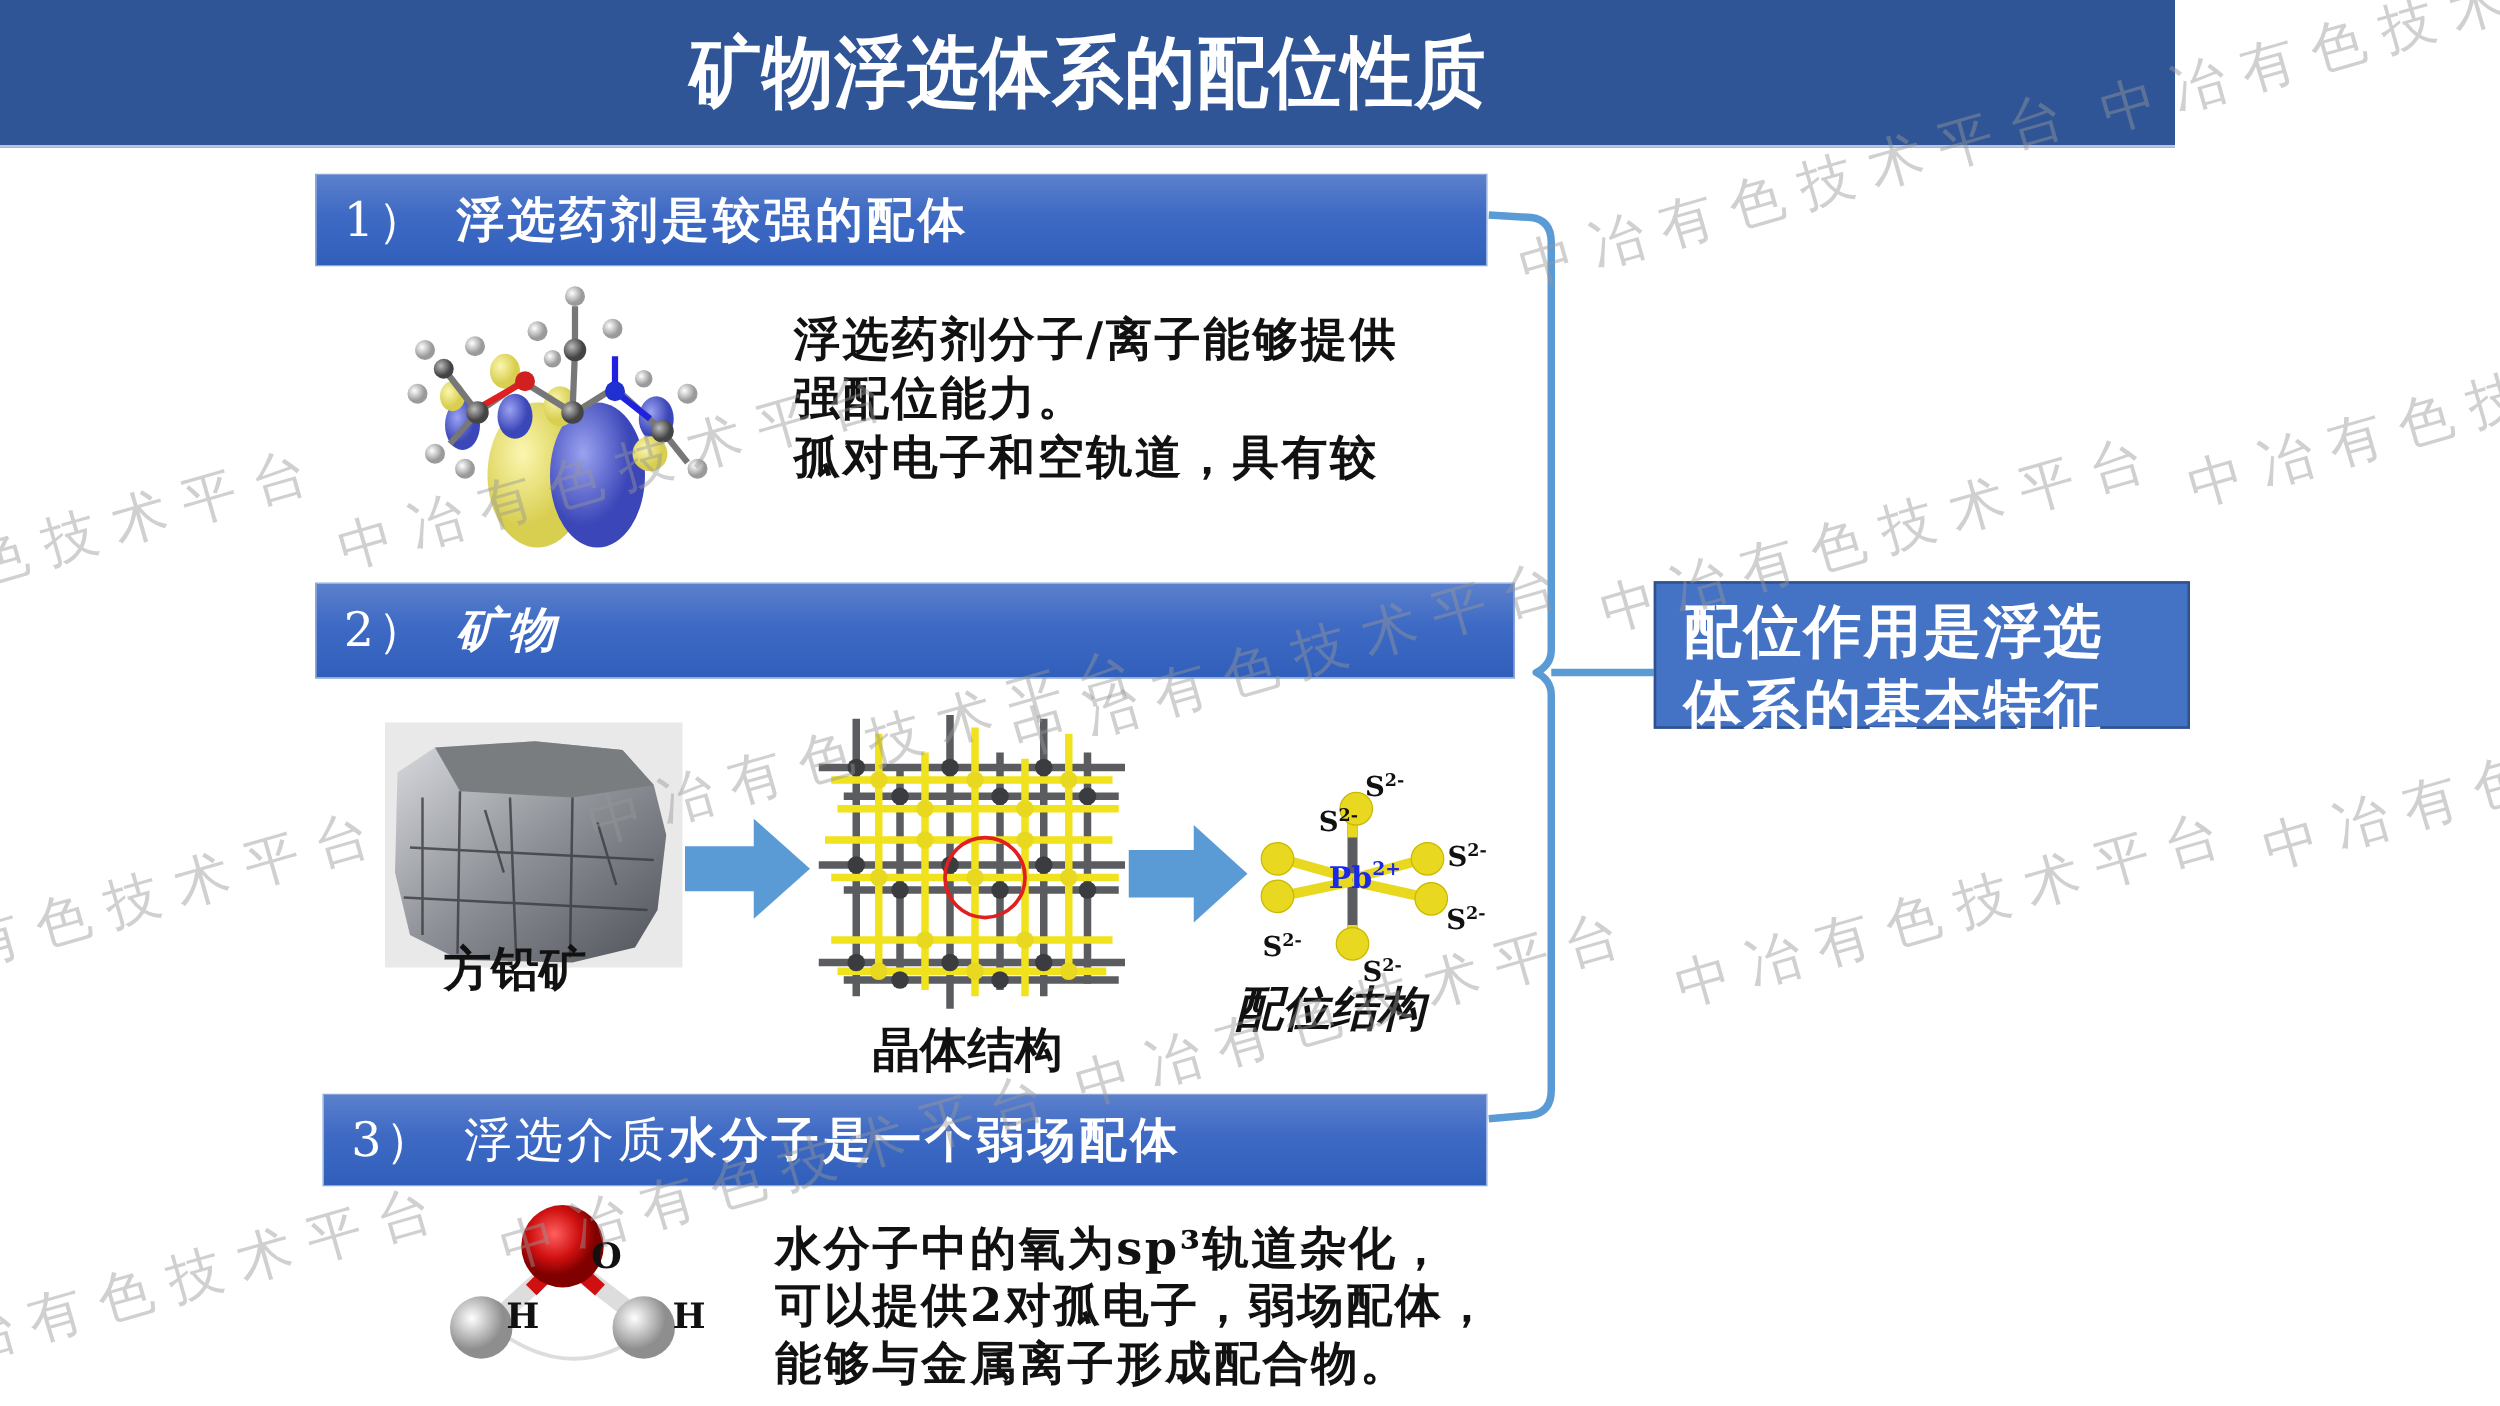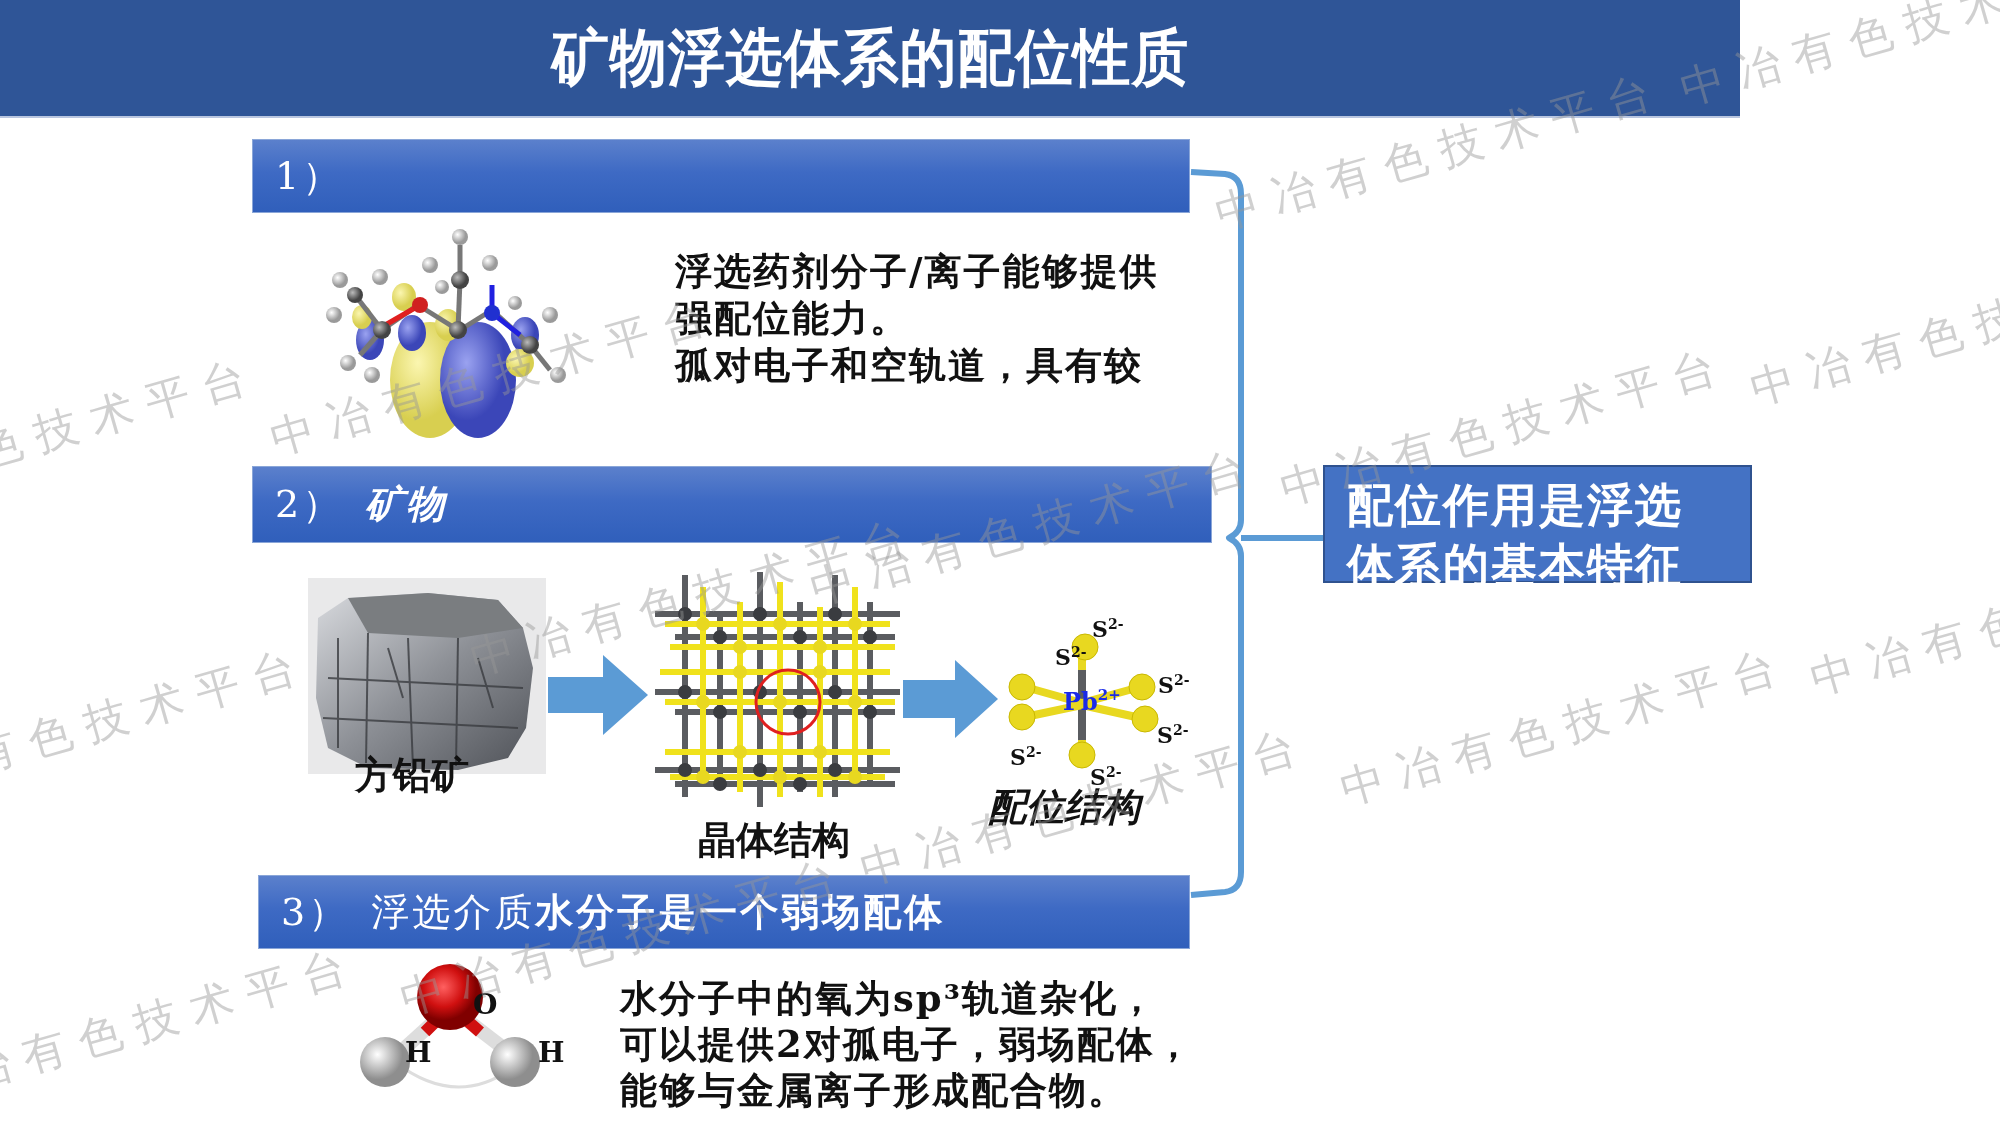--- a/index.html
+++ b/index.html
@@ -54,20 +54,21 @@
 </style>
 </head>
 <body>
 
 <div class="title-bar">
   <div class="title-text">矿物浮选体系的配位性质</div>
 </div>
 
 <div class="sec-bar" style="left:252px; top:139px; width:938px;">
   <span class="num">1）</span>
+  <span class="bold">浮选药剂是较强的配体</span>
 </div>
 
 <svg style="left:320px; top:225px;" width="280" height="215" viewBox="0 0 280 215">
   <defs>
     <radialGradient id="gY" cx="35%" cy="35%">
         <stop offset="0" stop-color="#fbf6b0"></stop>
         <stop offset="1" stop-color="#d8cf50"></stop>
       </radialGradient>
     <radialGradient id="gB" cx="35%" cy="35%">
         <stop offset="0" stop-color="#9aa2f0"></stop>
@@ -123,21 +124,21 @@
       <circle cx="52" cy="150" r="8"></circle>
     <circle cx="230" cy="90" r="8"></circle>
       <circle cx="238" cy="150" r="8"></circle>
       <circle cx="195" cy="78" r="7"></circle>
     <circle cx="122" cy="62" r="7"></circle>
   </g>
   <circle cx="100" cy="80" r="8" fill="#d02020"></circle>
   <circle cx="172" cy="88" r="8" fill="#2030d0"></circle>
 </svg>
 
-<div class="body-text" style="left:635px; top:248px;margin-left:40px;">
+<div class="body-text" style="left:635px; top:248px;">
   <div>浮选药剂分子/离子能够提供</div>
   <div>强配位能力。</div>
   <div>孤对电子和空轨道，具有较</div>
 </div>
 
 <div class="sec-bar" style="left:252px; top:466px; width:960px; height:77px; font-style:italic;">
   <span class="num" style="font-style:normal;">2）</span>
   <span class="bold">矿物</span>
 </div>
 

